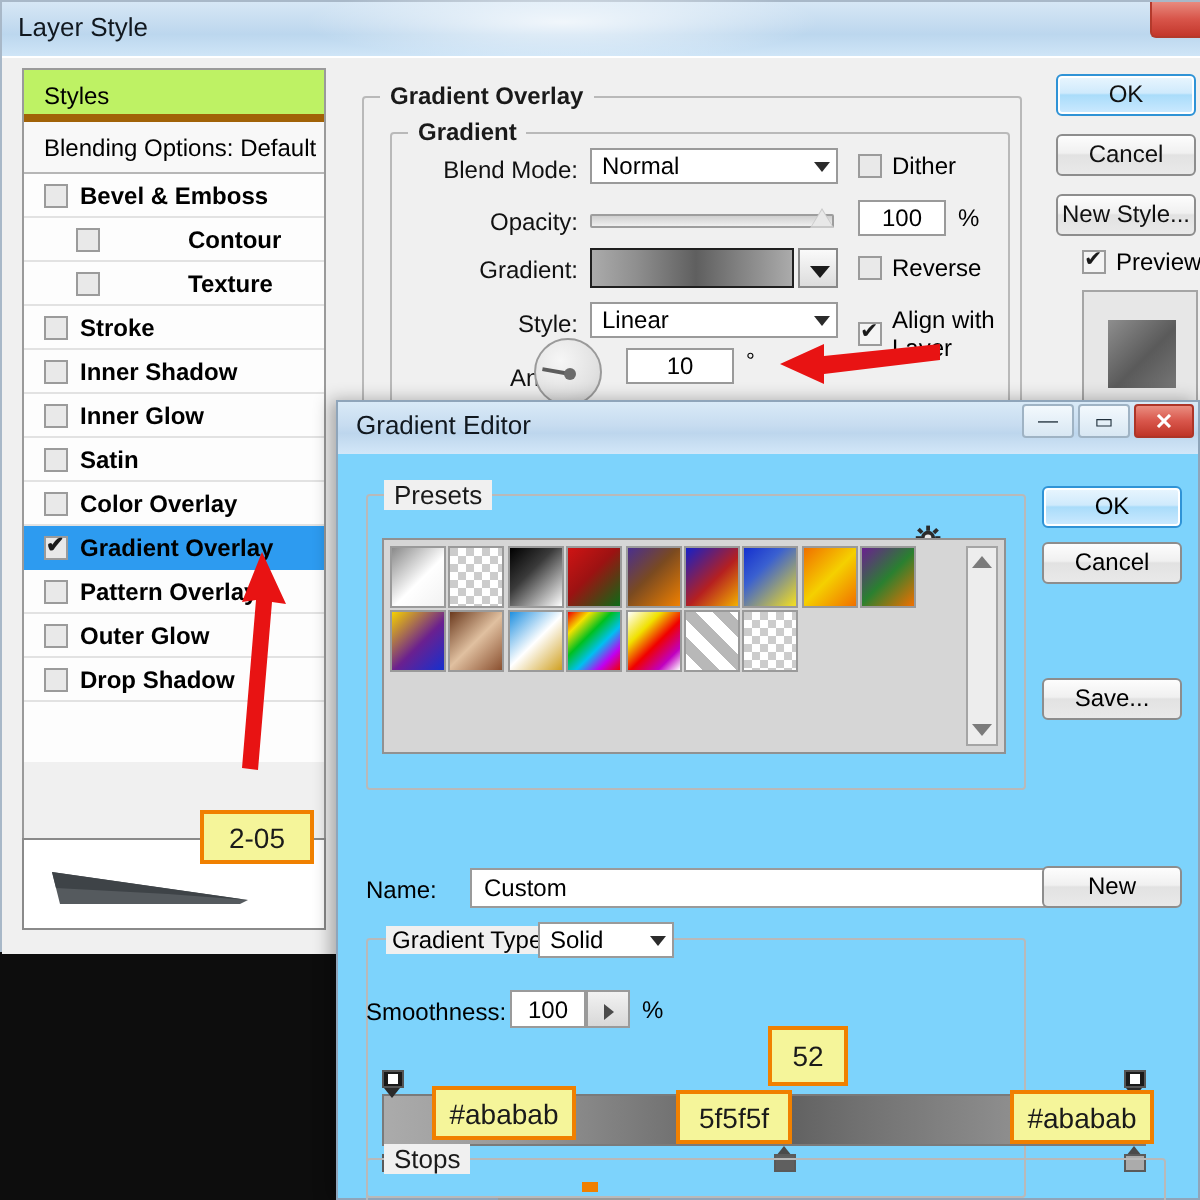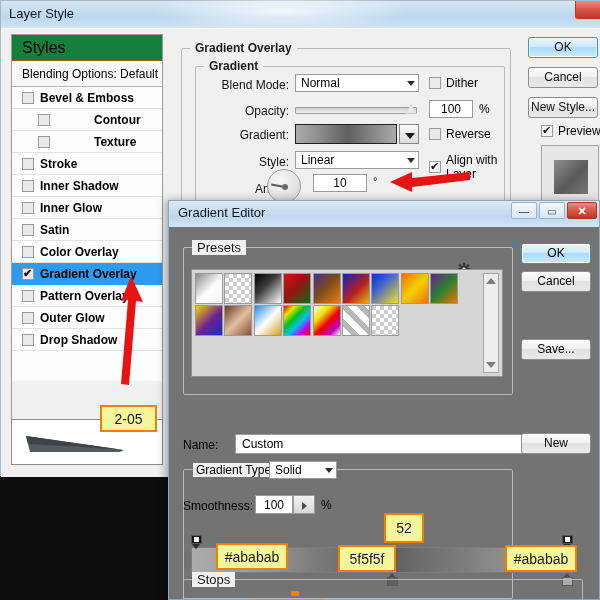--- a/index.html
+++ b/index.html
@@ -40,22 +40,22 @@
   }
   .ls-body { position:absolute; left:0; top:28px; width:600px; height:448px; background:#f0f0f0; }
 
   
   .styles-panel {
     position: absolute; left: 10px; top: 5px; width: 152px; height: 430px;
     background: #f0f0f0; border: 1px solid #9a9a9a;
   }
   .styles-head {
     height: 26px; line-height: 26px; padding-left: 10px;
-    border-bottom: 1px solid #a16207; background: #15803d;
-    font-size: 16px;
+    border-bottom: 4px solid #a16207; background: #bef264;
+    font-size: 12px;
   }
   .styles-blend {
     height: 26px; line-height: 26px; padding-left: 10px;
     border-bottom: 1px solid #b6b6b6; background: #f8f8f8;
     font-size: 12px;
   }
   .style-row {
     height: 22px; line-height: 22px; padding-left: 10px;
     border-bottom: 1px solid #e2e2e2; background: #fdfdfd;
     display: flex; align-items: center; gap: 6px; font-size: 12px; font-weight: bold;
@@ -181,21 +181,21 @@
   .ge-title{ position:absolute; left:9px; top:4px; font-size:13px; color:#11181f;}
   .ge-winbtns{ position:absolute; right:2px; top:1px; display:flex; gap:2px; }
   .wbtn{
     width:26px;height:17px; border:1px solid #9fb3c4; border-radius:2px;
     background:linear-gradient(180deg,#f3f9fd,#d8e7f3);
     position:relative;
   }
   .wbtn.close{ background:linear-gradient(180deg,#ea8d80,#d8564b 50%,#bf3528); border-color:#ad3528; width:30px;}
   .wbtn .gl{ position:absolute; left:50%; top:50%; transform:translate(-50%,-50%); font-size:10px; color:#20303c;}
   .wbtn.close .gl{ color:#fff; font-size:11px; font-weight:bold;}
-  .ge-body{ position:absolute; left:0; top:26px; width:430px; height:372px; background:#737373;}
+  .ge-body{ position:absolute; left:0; top:26px; width:430px; height:372px; background:#7dd3fc;}
 
   .presets-group{ left:14px; top:20px; width:330px; height:148px; }
   .presets-box{
     position:absolute; left:22px; top:42px; width:312px; height:108px;
     background:#d6d6d6; border:1px solid #919191;
   }
   .presets-grid{
     position:absolute; left:3px; top:3px; width:284px; height:100px;
     display:grid; grid-template-columns: repeat(10, 28.4px); grid-auto-rows: 31px; gap:1px;
   }

